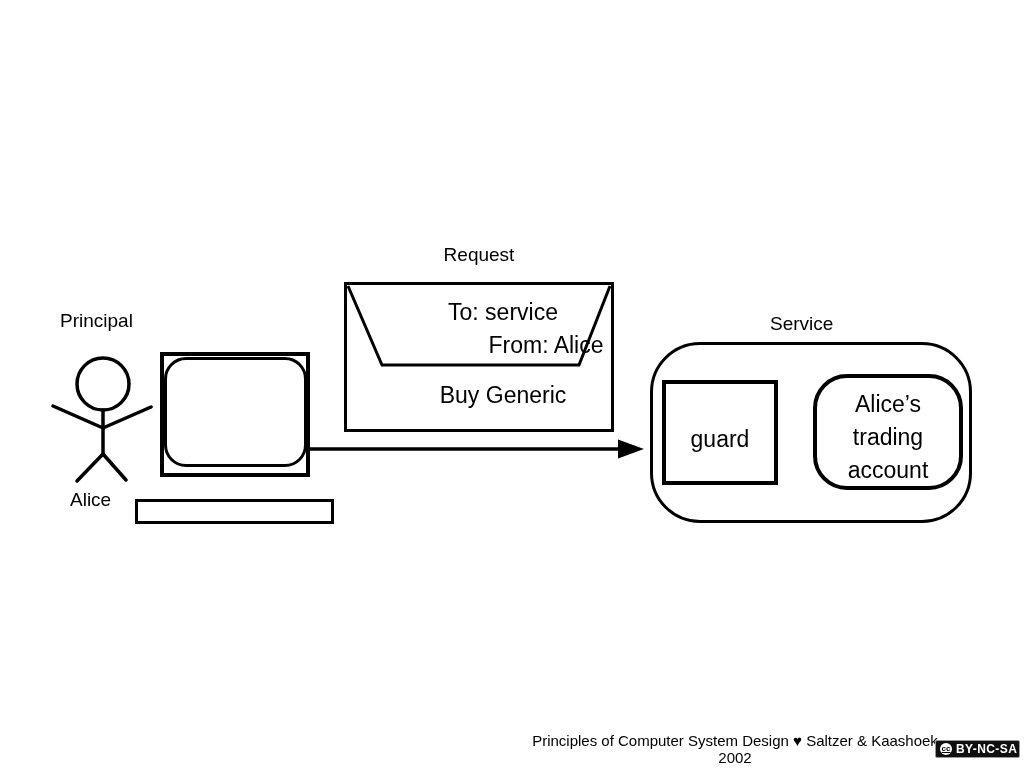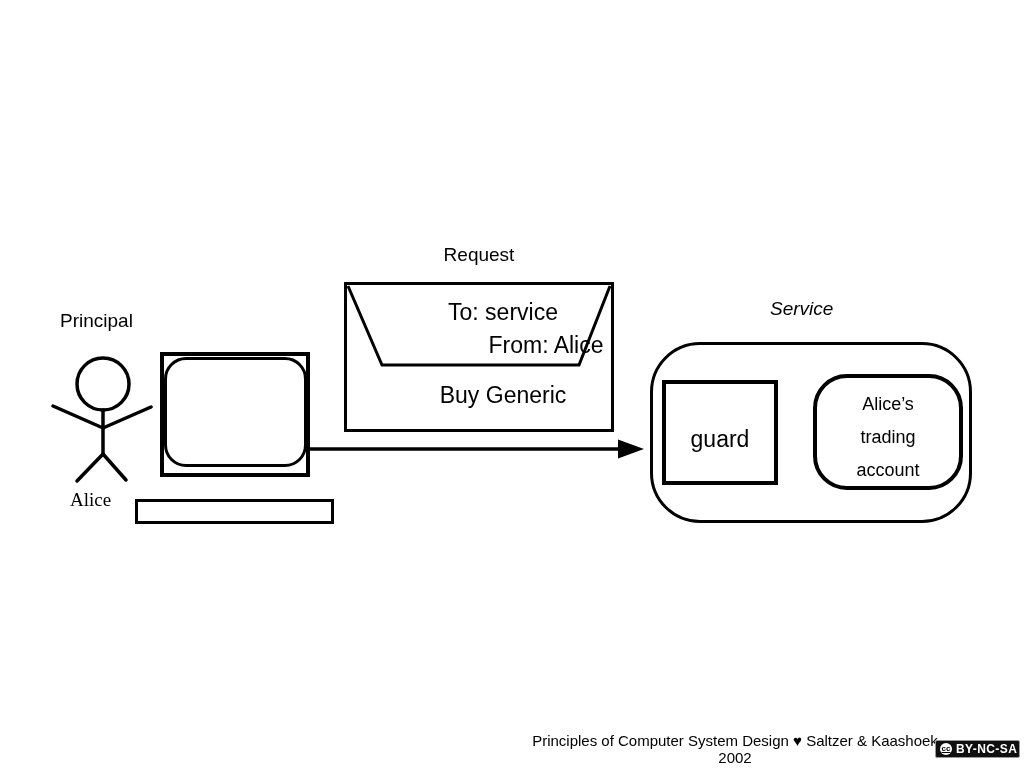--- a/index.html
+++ b/index.html
@@ -24,21 +24,21 @@
     position: absolute;
     box-sizing: border-box;
     border: 3px solid #000000;
     background: #ffffff;
   }
   svg.shape { position: absolute; overflow: visible; }
 
   
   #principal-label { left: 60px; top: 311px; }
   #stick-figure    { left: 45px; top: 350px; width: 115px; height: 140px; }
-  #alice-label     { left: 70px; top: 490px; font-family: Liberation Serif, serif; }
+  #alice-label     { left: 70px; top: 490px; }
 
   
   #monitor-frame  { left: 160px; top: 352px; width: 150px; height: 125px; border-width: 4px; }
   #monitor-screen { left: 164px; top: 357px; width: 143px; height: 110px; border-radius: 22px; }
   #keyboard       { left: 135px; top: 499px; width: 199px; height: 25px; }
 
   
   #request-label { left: 344px; top: 245px; width: 270px; }
   #envelope      { left: 344px; top: 282px; width: 270px; height: 150px; }
   #envelope .env-line {
@@ -48,32 +48,32 @@
   #env-to   { top: 16px; }
   #env-from { top: 49px; padding-left: 43px; }
   #env-buy1 { top: 99px; }
   #env-buy2 { top: 121px; }
   #flap-svg { position: absolute; left: 0; top: 0; width: 264px; height: 144px; overflow: visible; }
 
   
   #request-arrow { left: 308px; top: 437px; width: 340px; height: 24px; }
 
   
-  #service-label { left: 770px; top: 299px; font-style: italic; }
+  #service-label { left: 770px; top: 314px; }
   #service-box   { left: 650px; top: 342px; width: 322px; height: 181px; border-radius: 50px; }
   #guard-box {
     left: 662px; top: 380px; width: 116px; height: 105px; border-width: 4px;
     display: flex; align-items: center; justify-content: center; padding-top: 14px;
     font-size: 23px;
   }
   #account-box {
     left: 813px; top: 374px; width: 150px; height: 116px;
     border-width: 4px; border-radius: 34px;
     display: flex; flex-direction: column; align-items: center;
-    padding-top: 10px; font-size: 18px; line-height: 33px; text-align: center;
+    padding-top: 10px; font-size: 23px; line-height: 33px; text-align: center;
   }
 
   
   #footer-credit {
     position: absolute; left: 445px; top: 733px; width: 580px;
     text-align: center; font-size: 15px; line-height: 16.5px; color: #000000;
   }
   #cc-badge {
     position: absolute; left: 935px; top: 740px; width: 85px; height: 18px;
     box-sizing: border-box; background: #0f0f0f;

